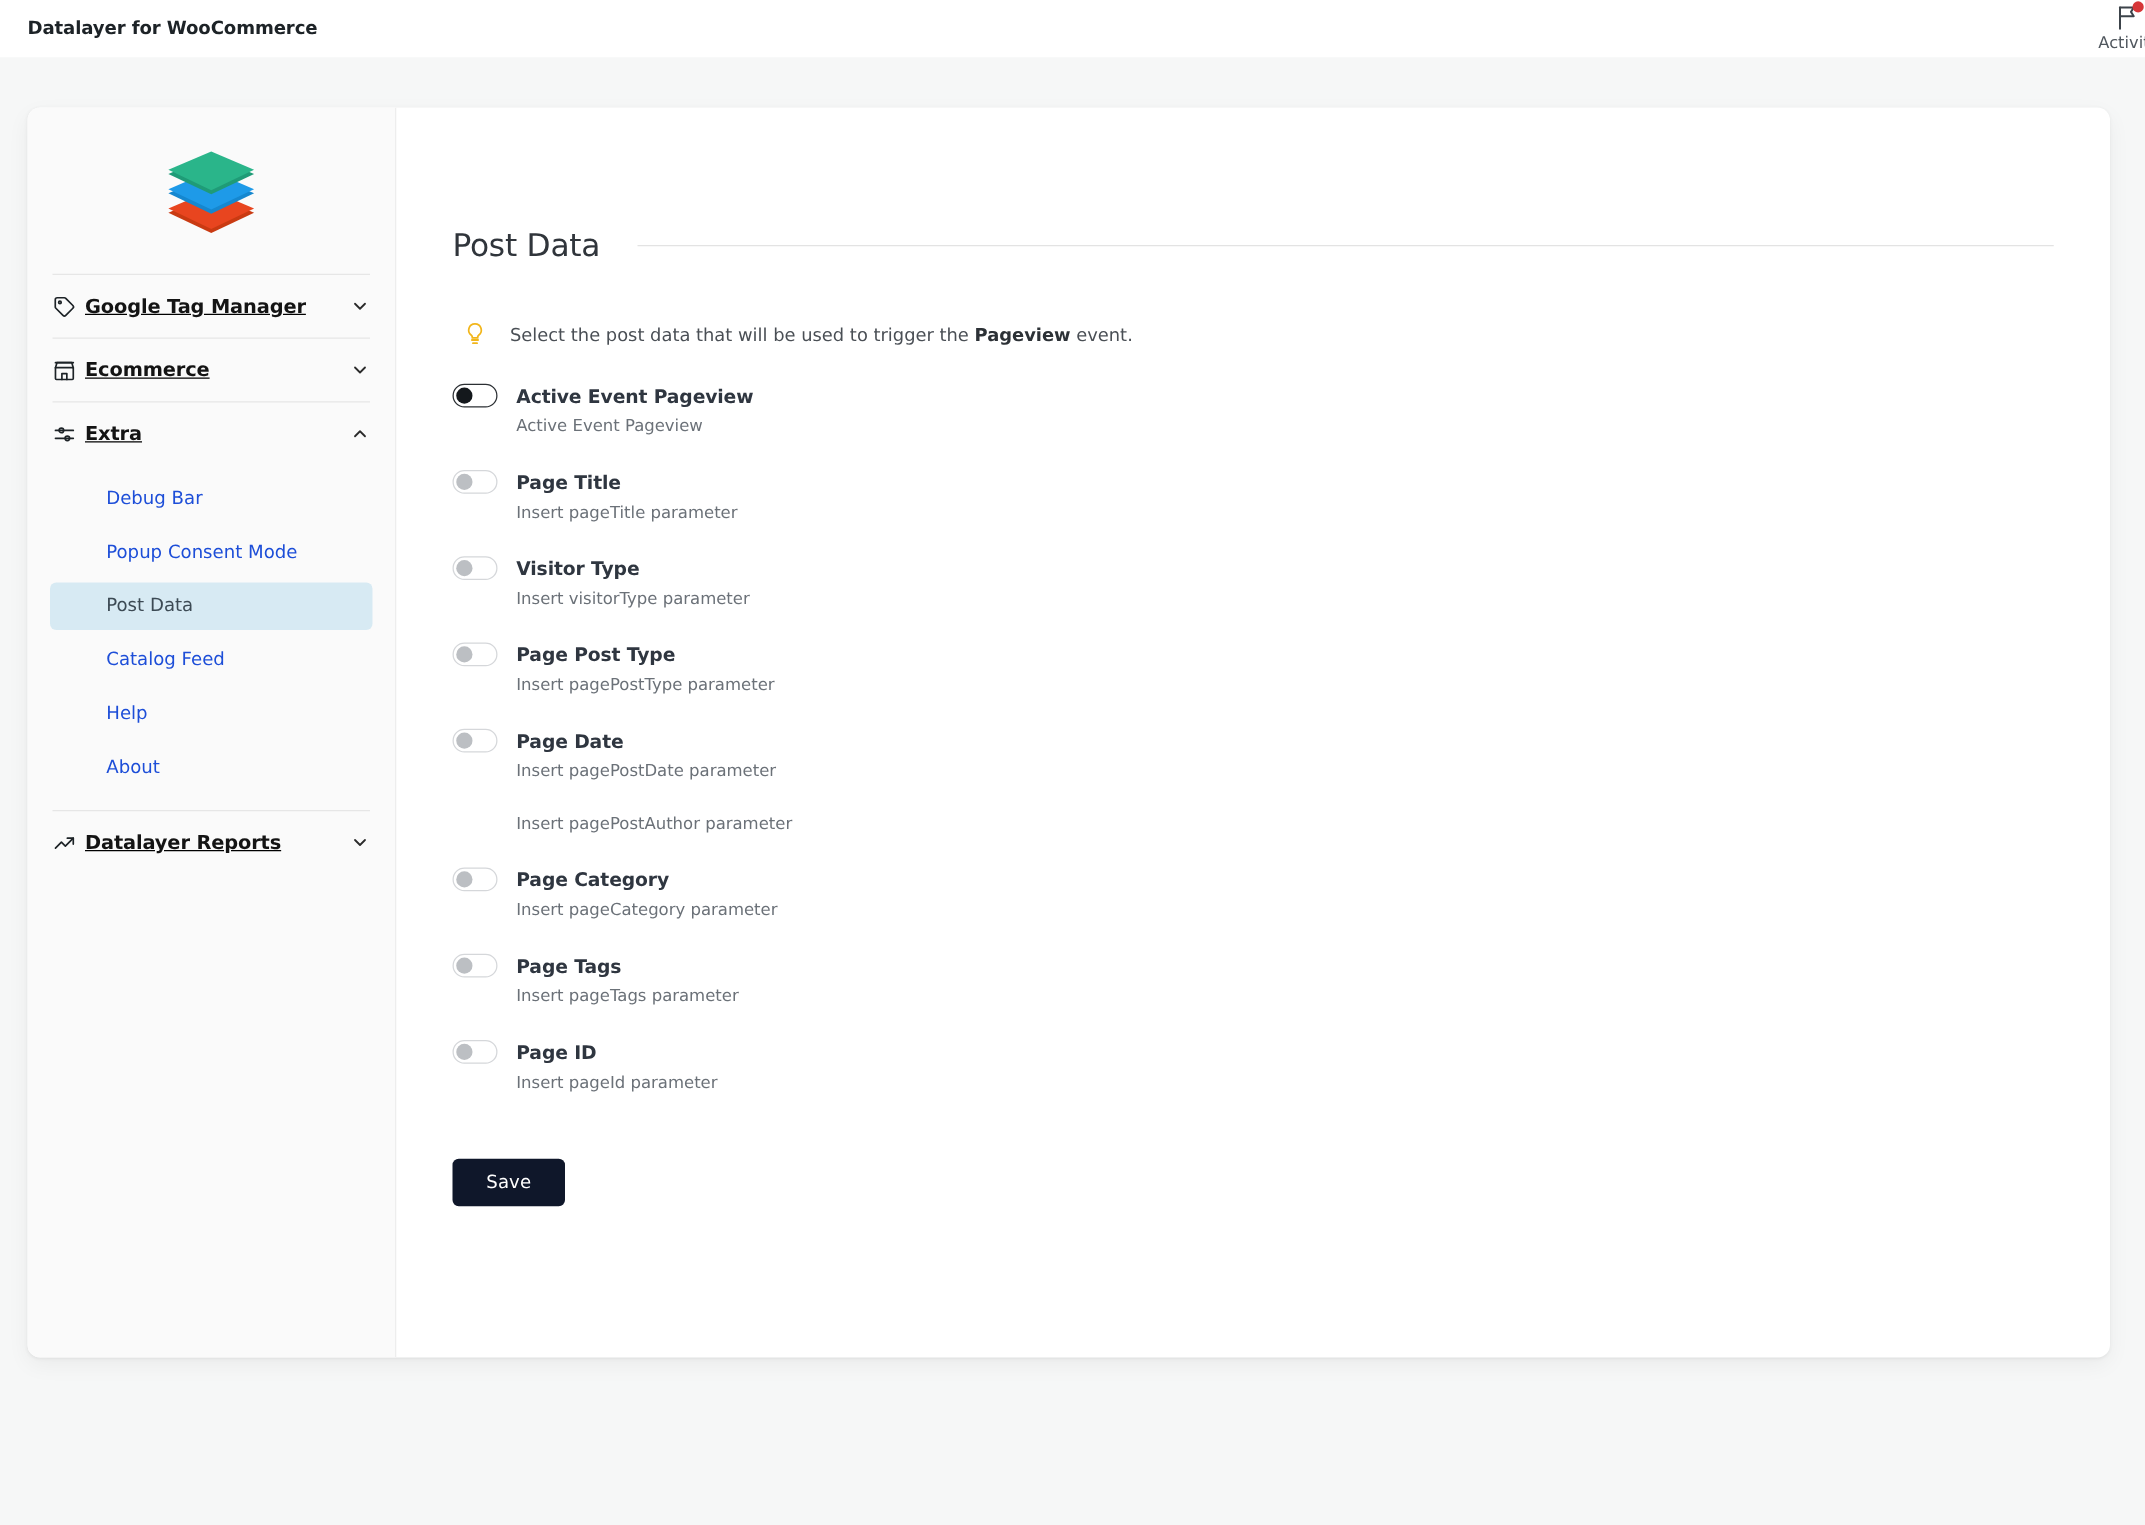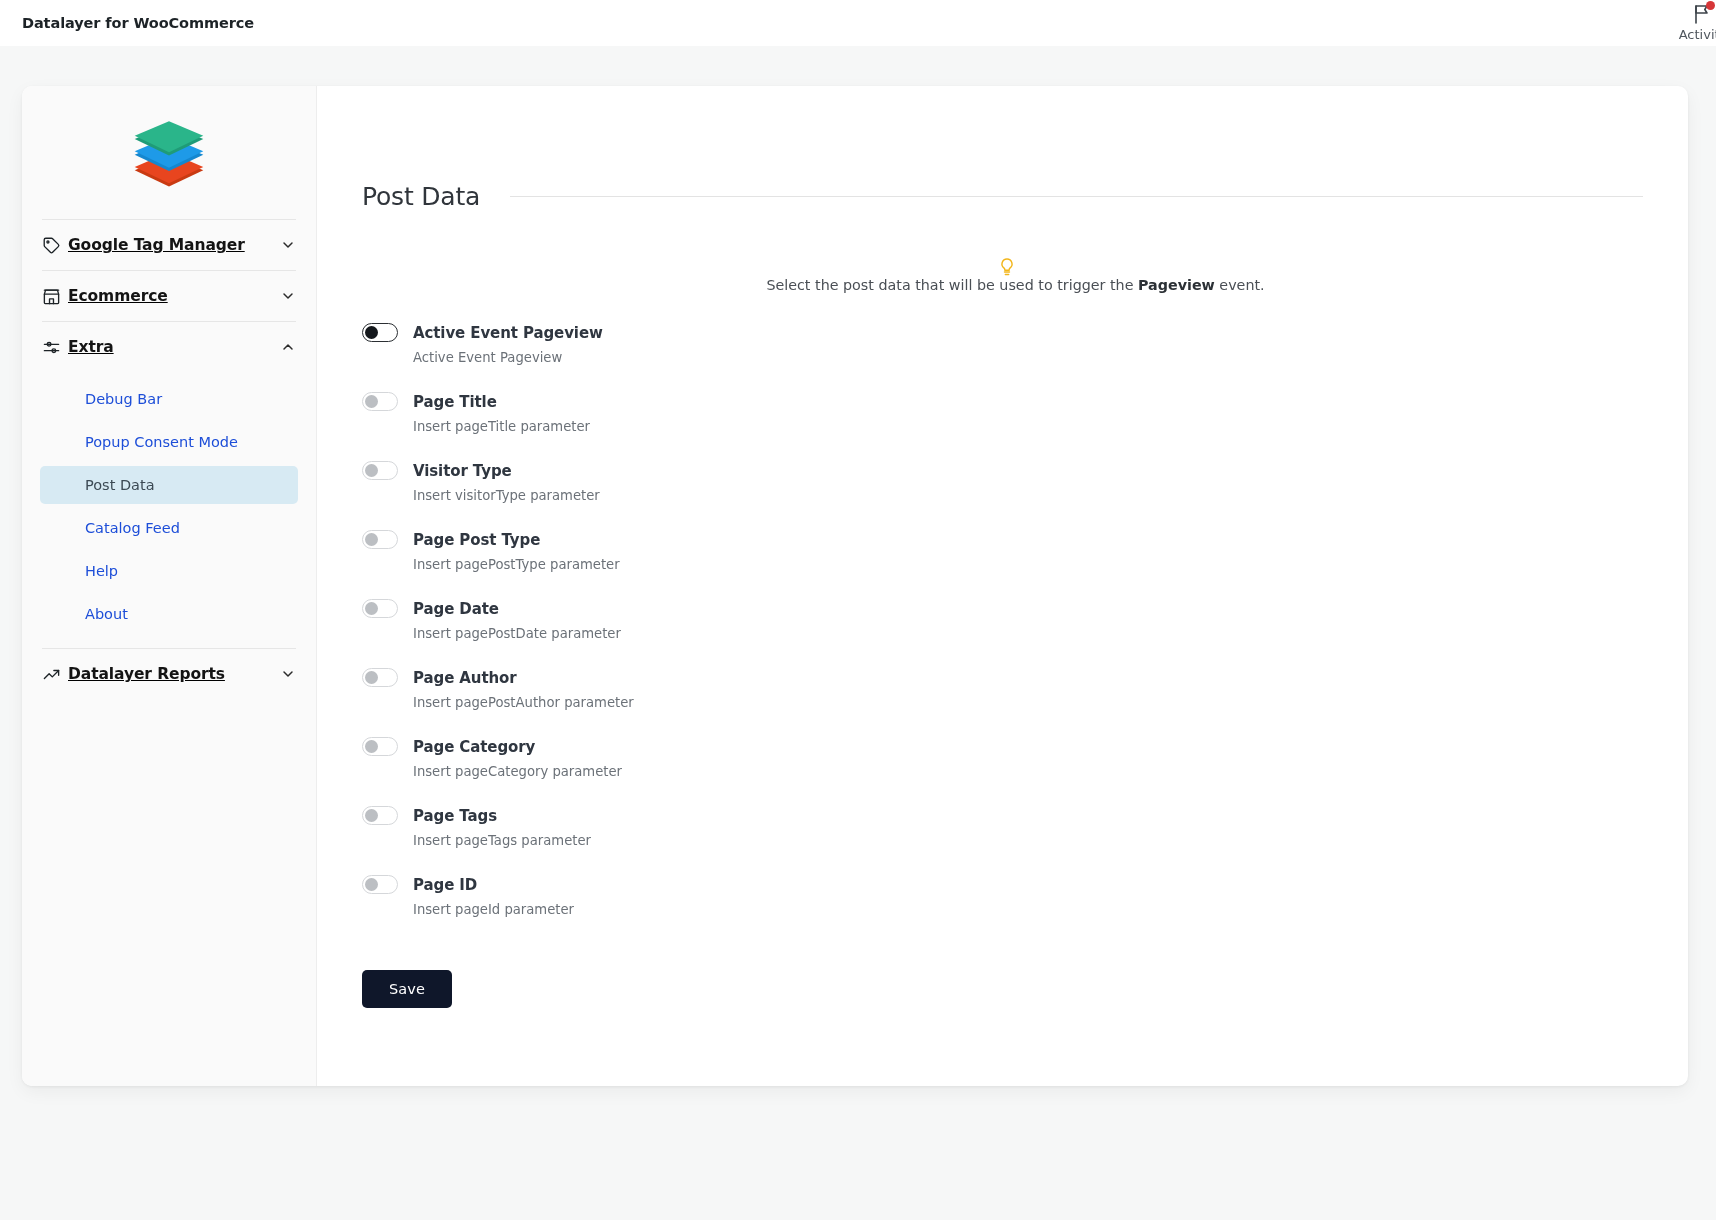--- a/index.html
+++ b/index.html
@@ -174,23 +174,22 @@
   }
   .section-rule {
     flex: 1;
     height: 1px;
     background: #e3e3e3;
     margin-left: 30px;
   }
 
   .hint-row {
     display: flex;
-    align-items: center;
+    align-items: flex-end;
     padding: 46px 45px 0 53px;
-    flex-direction: column;
   }
   .bulb-icon { width: 20px; flex: 0 0 20px; color: #f2b61b; }
   .bulb-icon svg { display: block; }
   .hint-text {
     font-size: 14.3px;
     color: #4a4f55;
     margin-left: 18px;
   }
   .hint-text b { font-weight: bold; color: #2c3136; }
 
@@ -435,26 +434,20 @@
           <div class="toggle-head">
             <div class="switch">
                 <span class="knob"></span>
               </div>
             <div class="toggle-label">Page Date</div>
           </div>
           <div class="toggle-desc">Insert pagePostDate parameter</div>
         </div>
 
         <div class="toggle-item">
-          <div class="toggle-head">
-            <div class="switch">
-                <span class="knob"></span>
-              </div>
-            <div class="toggle-label">Page Author</div>
-          </div>
           <div class="toggle-desc">Insert pagePostAuthor parameter</div>
         </div>
 
 
         <div class="toggle-item">
           <div class="toggle-head">
             <div class="switch">
                 <span class="knob"></span>
               </div>
             <div class="toggle-label">Page Category</div>

